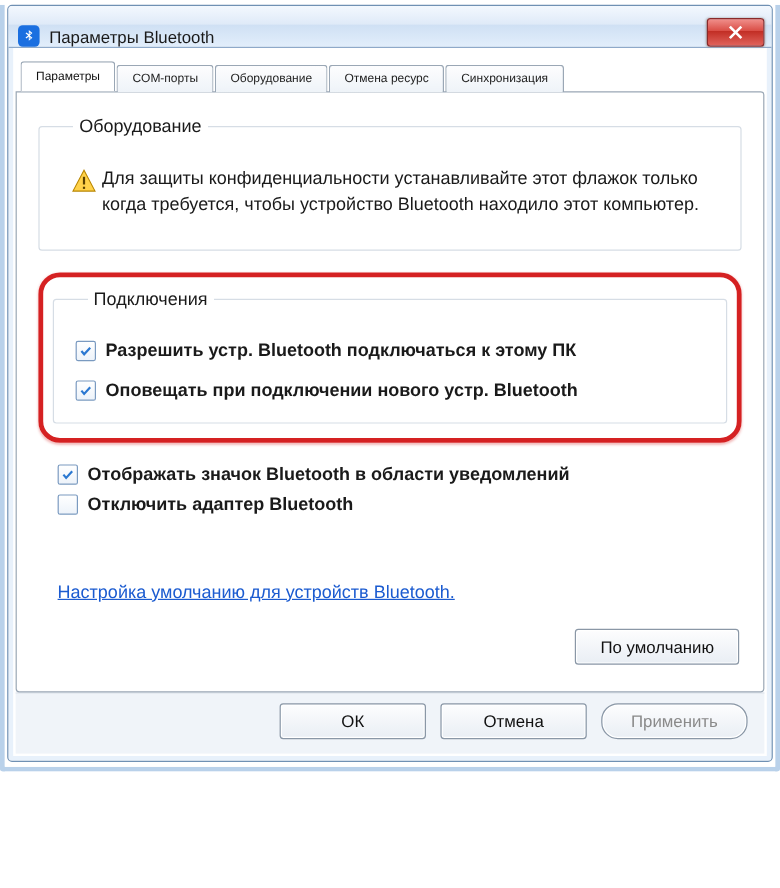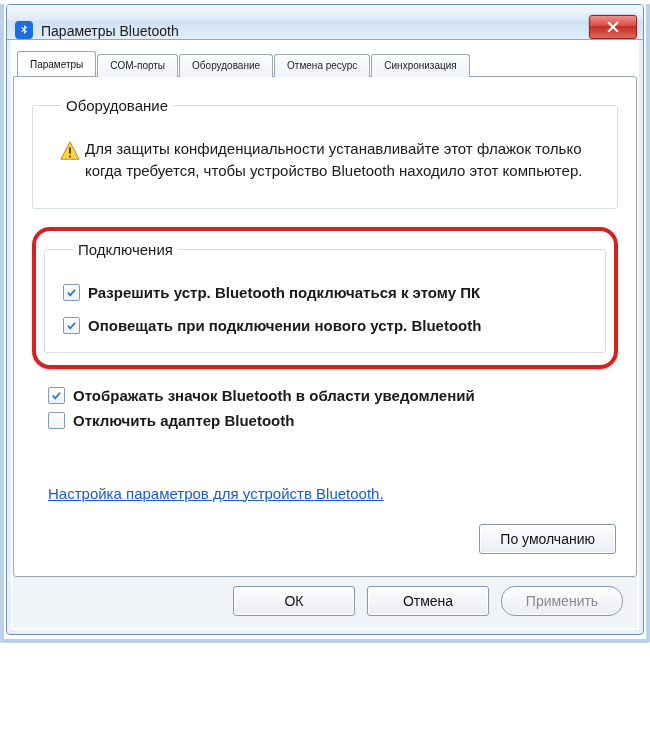--- a/index.html
+++ b/index.html
@@ -142,21 +142,21 @@
         <div class="cb-row">
           <span class="cb">
             
           </span>
           <span class="cb-label">Отключить адаптер Bluetooth</span>
         </div>
       </div>
 
       <div class="spacer"></div>
 
-      <a class="link">Настройка параметров для устройств Bluetooth.</a>
+      <a class="link">Настройка умолчанию для устройств Bluetooth.</a>
 
       <div class="defaults-row">
         <span class="btn">По умолчанию</span>
       </div>
 
     </div>
 
     <div class="footer">
       <span class="btn">ОК</span>
       <span class="btn">Отмена</span>

